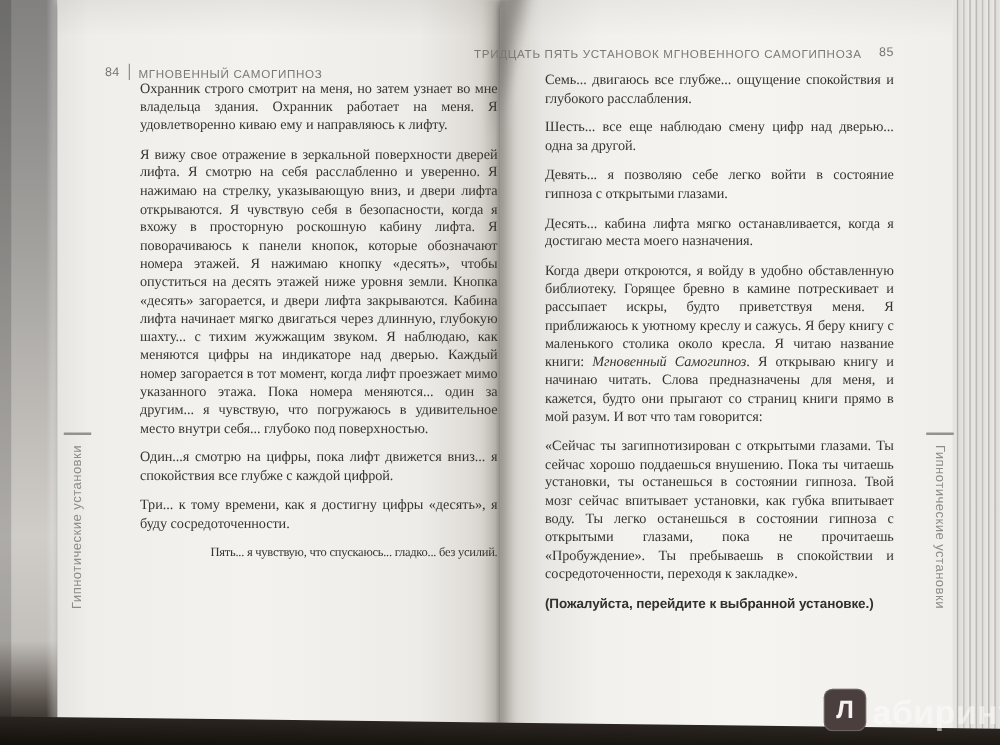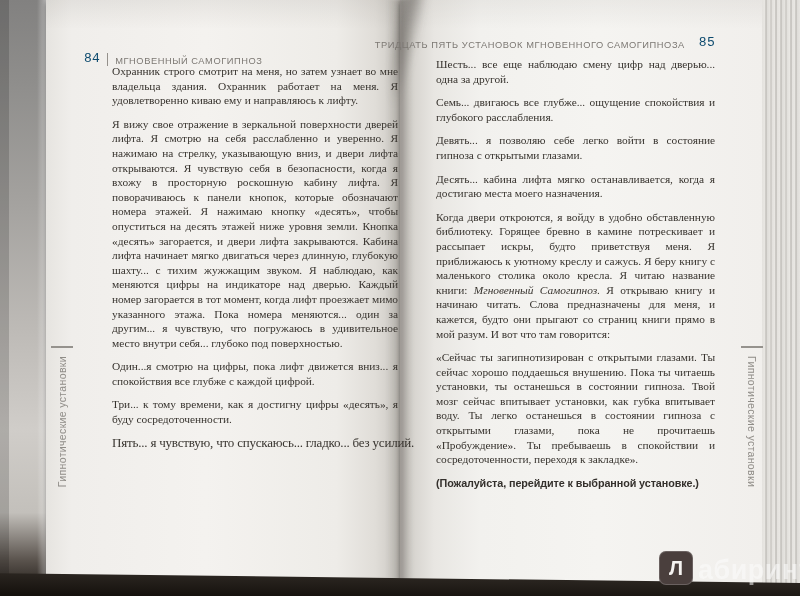--- a/index.html
+++ b/index.html
@@ -59,38 +59,38 @@
     position:absolute; left:-12px; top:573px; width:840px; height:60px;
     background:linear-gradient(180deg,#2a2520 0%,#15110d 35%,#0d0a08 100%);
     transform:rotate(0.7deg); transform-origin:0 0;
   }
 
   
   .head { position:absolute; display:flex; align-items:flex-end; gap:7px; }
   .head-left  { left:84px;  top:51px; }
   .head-right { left:436px; top:35px; width:279px; justify-content:flex-end; }
   .pagenum {
-    font-family:Liberation Mono, monospace; font-size:13px;
-    color:#0c4a6e; letter-spacing:0.3px;
+    font-family:Liberation Sans, sans-serif; font-size:10px;
+    color:#737373; letter-spacing:0.3px;
   }
   .head-divider { width:1px; height:13px; background:#94908b; }
   .runhead {
     font-family:"Liberation Sans", sans-serif; font-size:9.3px;
     letter-spacing:0.55px; color:#7c7873; white-space:nowrap;
   }
 
   
   .body {
     position:absolute; font-size:11.4px; line-height:14.6px;
     letter-spacing:-0.05px; color:#38342f; text-align:justify;
   }
   .body-left  { left:84px;  top:64px; width:286px;margin-left:28px; }
   .body-right { left:436px; top:57px; width:279px; }
   .body p { margin:0 0 9px 0; }
-  .body p.tight { white-space:nowrap; text-align:left; font-size:13px; letter-spacing:-0.2px; }
+  .body p.tight { white-space:nowrap; text-align:right; font-size:10px; letter-spacing:-0.2px; }
   .book-title-it { font-style:italic; }
   .note {
     font-family:"Liberation Sans", sans-serif; font-weight:bold;
     font-size:10.8px; letter-spacing:-0.1px; color:#34302c;
     text-align:left; margin-top:3px;
   }
 
   
   .margin-label {
     position:absolute; display:flex; flex-direction:column;
@@ -156,22 +156,22 @@
     <span class="vtext">Гипнотические установки</span>
   </div>
 
   <div class="head head-right">
     <span class="runhead">ТРИДЦАТЬ ПЯТЬ УСТАНОВОК МГНОВЕННОГО САМОГИПНОЗА</span>
     <span class="head-divider"></span>
     <span class="pagenum">85</span>
   </div>
 
   <div class="body body-right">
+    <p>Семь... двигаюсь все глубже... ощущение спокойствия и глубокого расслабления.</p>
     <p>Шесть... все еще наблюдаю смену цифр над дверью... одна за другой.</p>
-    <p>Семь... двигаюсь все глубже... ощущение спокойствия и глубокого расслабления.</p>
     <p>Девять... я позволяю себе легко войти в состояние гипноза с открытыми глазами.</p>
     <p>Десять... кабина лифта мягко останавливается, когда я достигаю места моего назначения.</p>
     <p><span>Когда двери откроются, я войду в удобно обставленную библиотеку. Горящее бревно в камине потрескивает и рассыпает искры, будто приветствуя меня. Я приближаюсь к уютному креслу и сажусь. Я беру книгу с маленького столика около кресла. Я читаю название книги: </span><span class="book-title-it">Мгновенный Самогипноз</span><span>. Я открываю книгу и начинаю читать. Слова предназначены для меня, и кажется, будто они прыгают со страниц книги прямо в мой разум. И вот что там говорится:</span></p>
     <p>«Сейчас ты загипнотизирован с открытыми глазами. Ты сейчас хорошо поддаешься внушению. Пока ты читаешь установки, ты останешься в состоянии гипноза. Твой мозг сейчас впитывает установки, как губка впитывает воду. Ты легко останешься в состоянии гипноза с открытыми глазами, пока не прочитаешь «Пробуждение». Ты пребываешь в спокойствии и сосредоточенности, переходя к закладке».</p>
     <p class="note">(Пожалуйста, перейдите к выбранной установке.)</p>
   </div>
 
   <div class="margin-label margin-right">
     <span class="rule"></span>
     <span class="vtext">Гипнотические установки</span>

